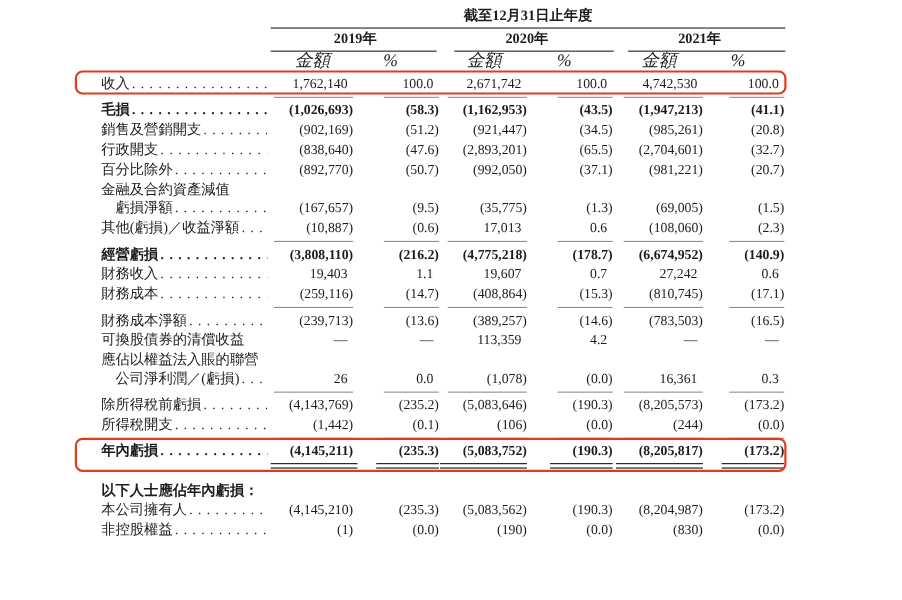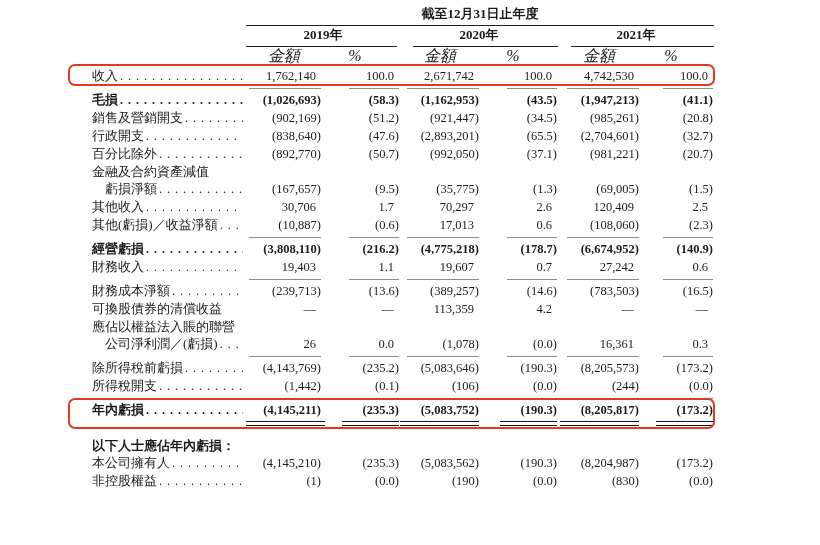--- a/index.html
+++ b/index.html
@@ -204,34 +204,20 @@
             <div class="cell">(9.5)</div>
             <div class="cell">(35,775)</div>
             <div class="cell">(1.3)</div>
             <div class="cell">(69,005)</div>
             <div class="cell">(1.5)</div>
           </div>
         </div>
         <div class="row-wrap">
           <div class="grid-row">
             <div class="label-cell">
-              <span>其他收入</span>
-              <span class="leader"></span>
-            </div>
-            <div class="cell no-paren">30,706</div>
-            <div class="cell no-paren">1.7</div>
-            <div class="cell no-paren">70,297</div>
-            <div class="cell no-paren">2.6</div>
-            <div class="cell no-paren">120,409</div>
-            <div class="cell no-paren">2.5</div>
-          </div>
-        </div>
-        <div class="row-wrap">
-          <div class="grid-row">
-            <div class="label-cell">
               <span>其他(虧損)／收益淨額</span>
               <span class="leader"></span>
             </div>
             <div class="cell">(10,887)</div>
             <div class="cell">(0.6)</div>
             <div class="cell no-paren">17,013</div>
             <div class="cell no-paren">0.6</div>
             <div class="cell">(108,060)</div>
             <div class="cell">(2.3)</div>
           </div>
@@ -279,20 +265,32 @@
             </div>
             <div class="cell no-paren">19,403</div>
             <div class="cell no-paren">1.1</div>
             <div class="cell no-paren">19,607</div>
             <div class="cell no-paren">0.7</div>
             <div class="cell no-paren">27,242</div>
             <div class="cell no-paren">0.6</div>
           </div>
         </div>
         <div class="row-wrap">
+          <div class="grid-row">
+            <div class="label-cell">
+              <span>財務成本</span>
+              <span class="leader"></span>
+            </div>
+            <div class="cell">(259,116)</div>
+            <div class="cell">(14.7)</div>
+            <div class="cell">(408,864)</div>
+            <div class="cell">(15.3)</div>
+            <div class="cell">(810,745)</div>
+            <div class="cell">(17.1)</div>
+          </div>
           <div class="rule-row">
             <div></div>
             <div>
               <span class="rline"></span>
             </div>
             <div class="pctcol">
               <span class="rline"></span>
             </div>
             <div>
               <span class="rline"></span>

